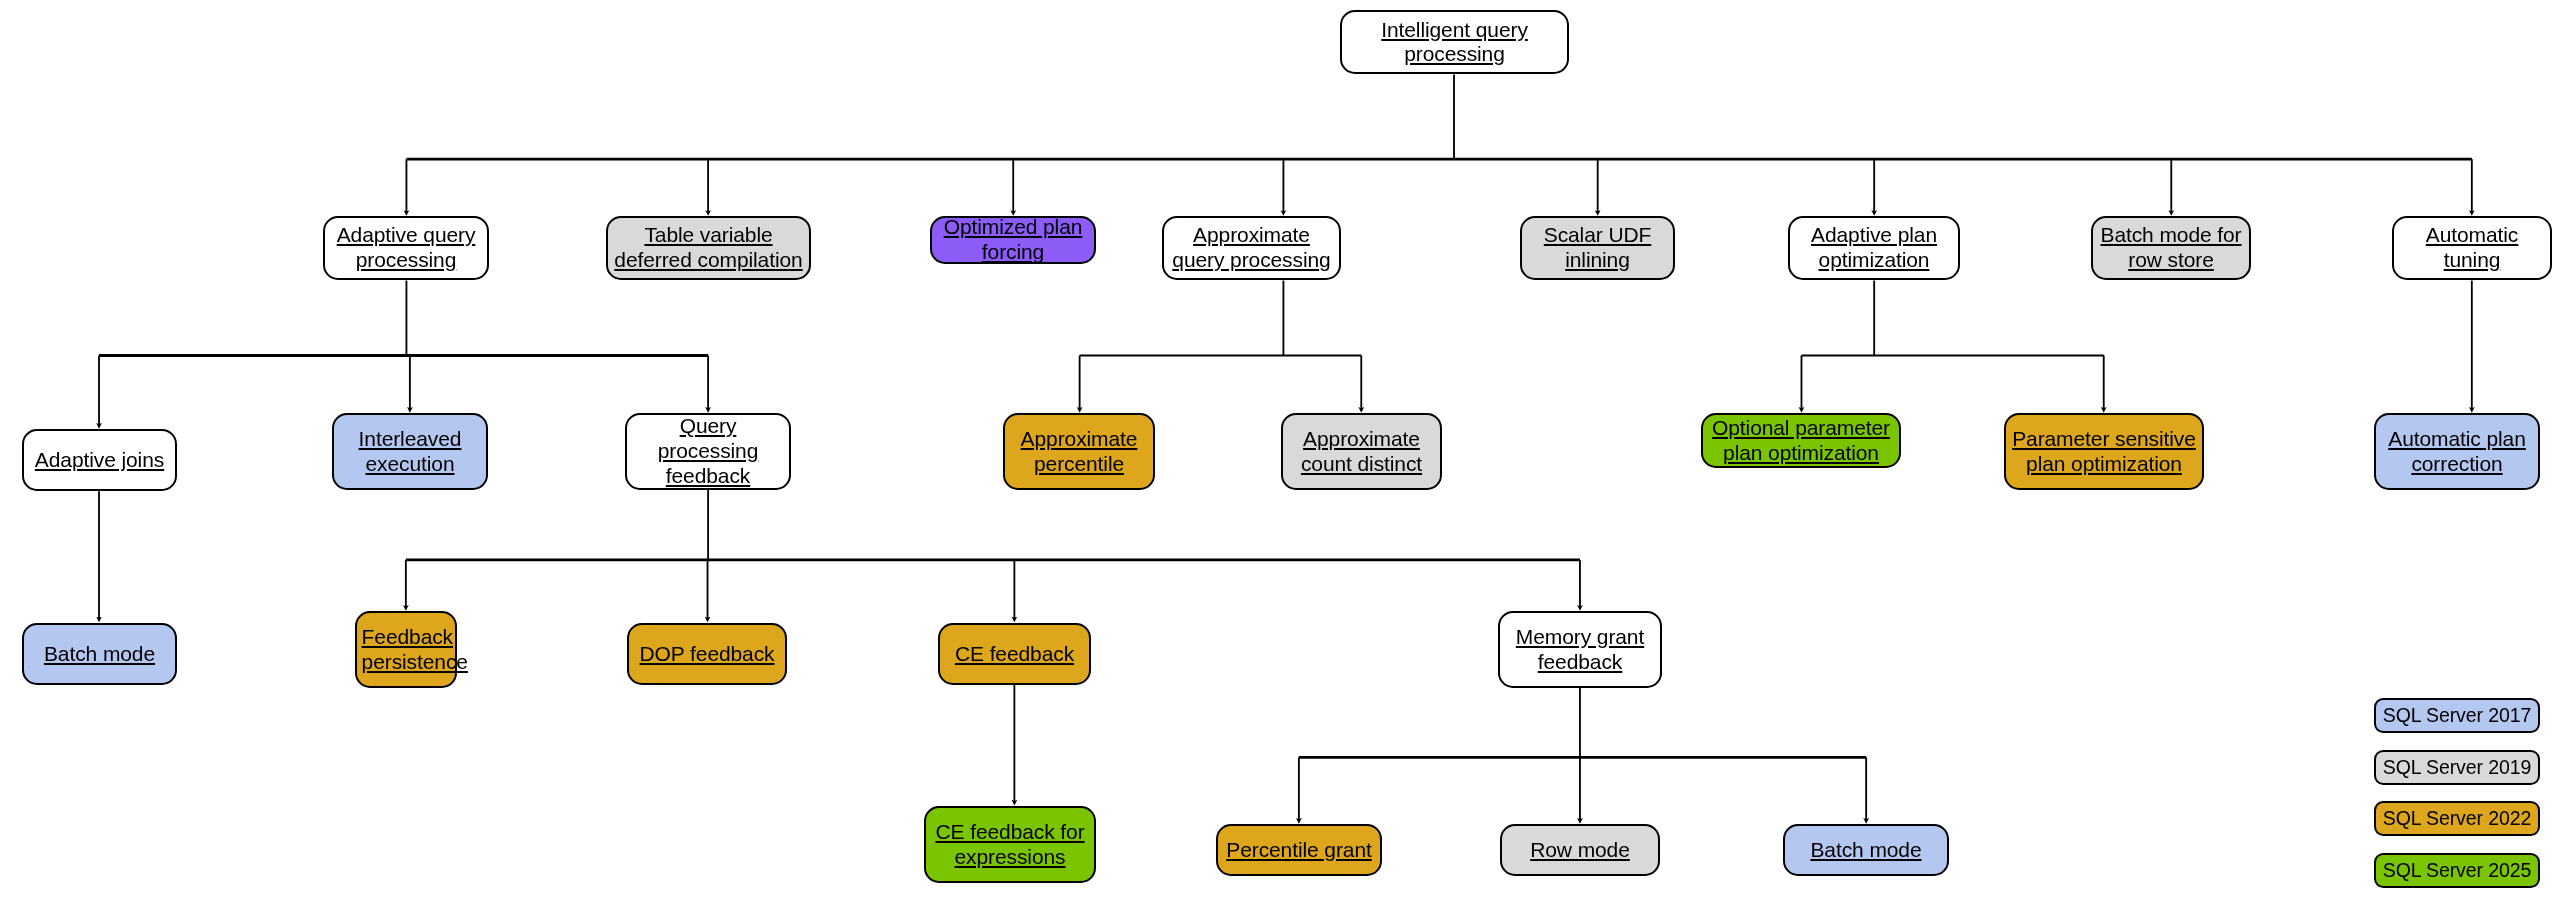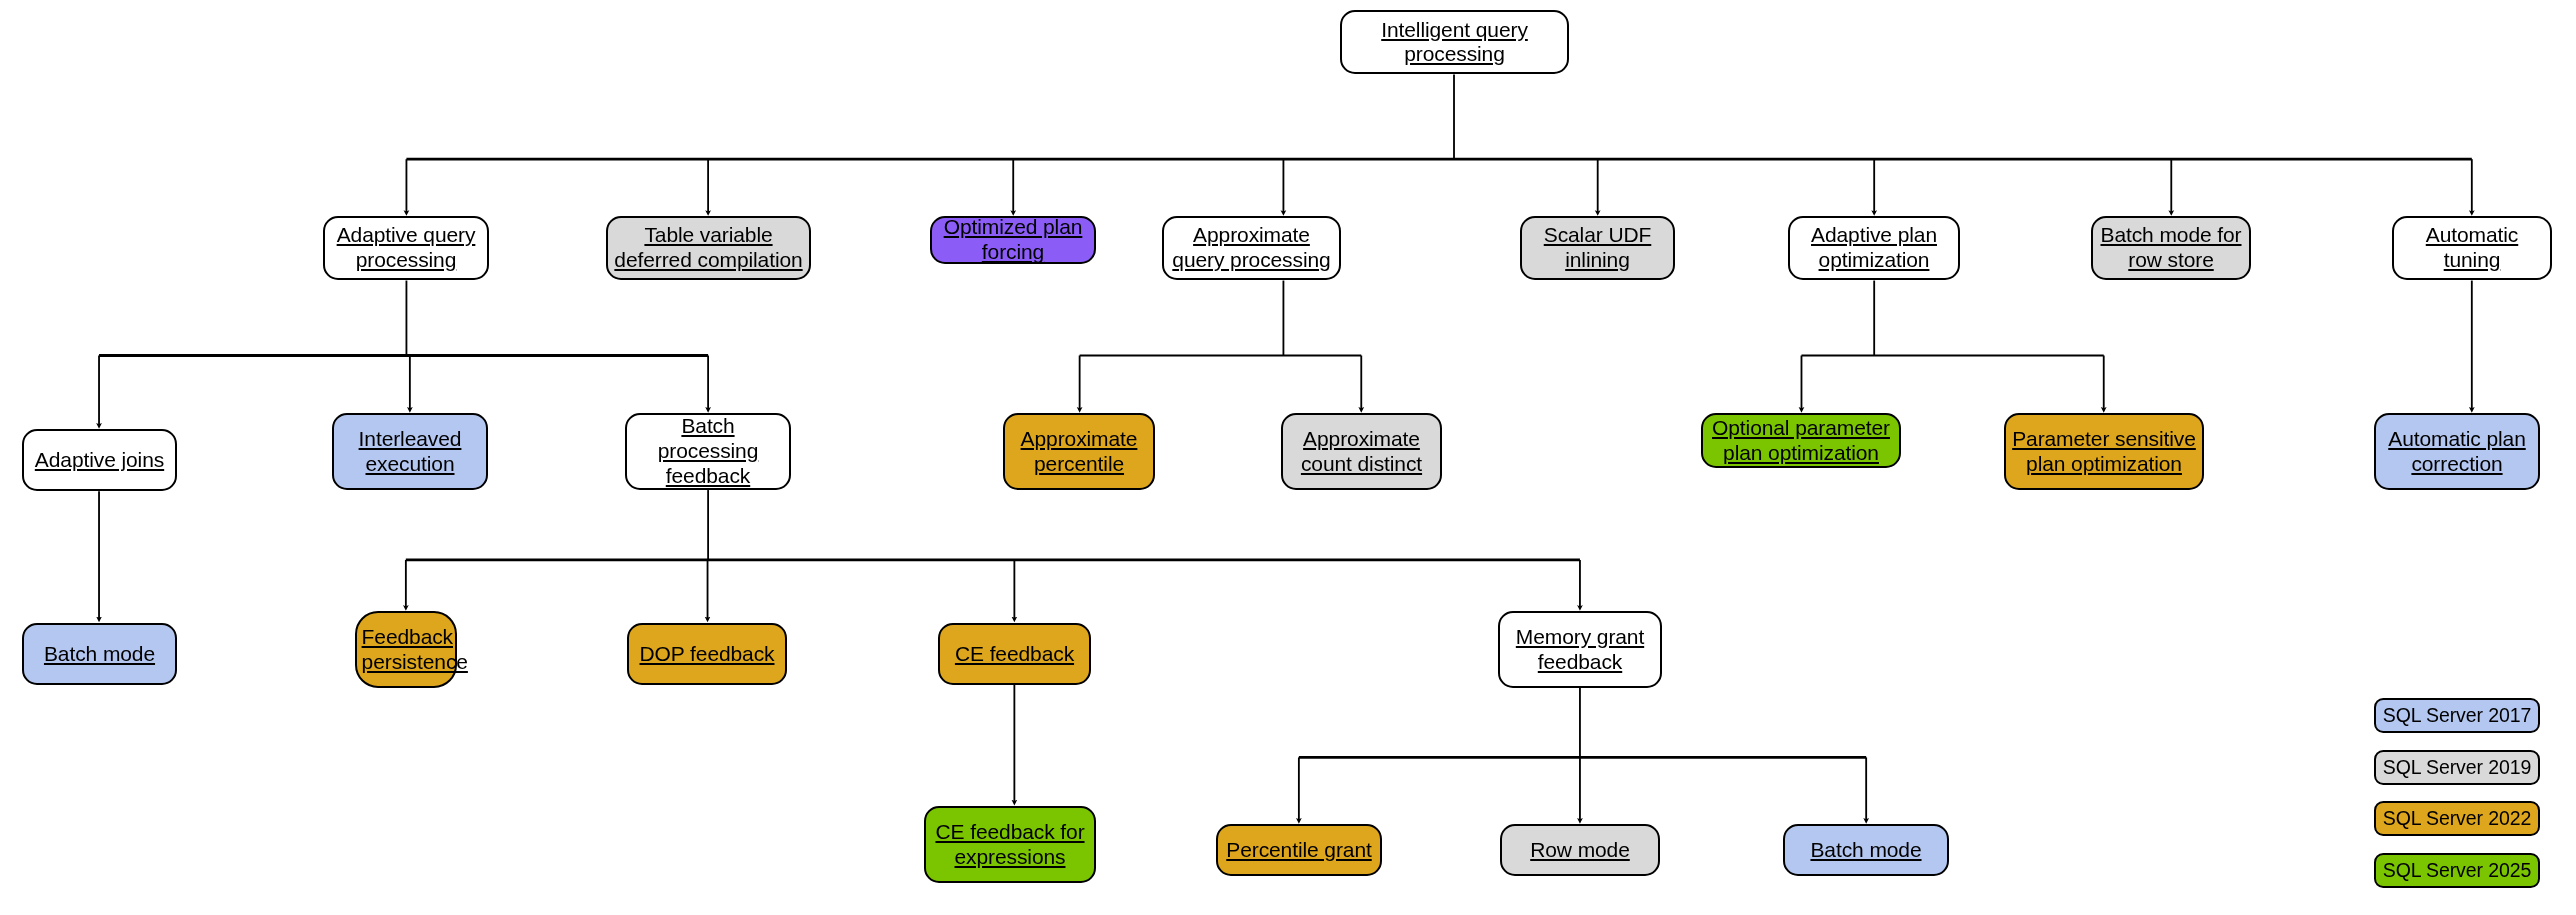--- a/index.html
+++ b/index.html
@@ -118,41 +118,41 @@
       <div class="node" style="left: 2392px; top: 216px; width: 160px; height: 64px; background: rgb(255, 255, 255);">
         <span>Automatic tuning</span>
       </div>
       <div class="node" style="left: 22px; top: 429px; width: 155px; height: 62px; background: rgb(255, 255, 255);">
         <span>Adaptive joins</span>
       </div>
       <div class="node" style="left: 332px; top: 413px; width: 156px; height: 77px; background: rgb(180, 199, 240);">
         <span>Interleaved execution</span>
       </div>
       <div class="node" style="left: 625px; top: 413px; width: 166px; height: 77px; background: rgb(255, 255, 255);">
-        <span>Batch processing feedback</span>
+        <span>Query processing feedback</span>
       </div>
       <div class="node" style="left: 1003px; top: 413px; width: 152px; height: 77px; background: rgb(221, 166, 28);">
         <span>Approximate percentile</span>
       </div>
       <div class="node" style="left: 1281px; top: 413px; width: 161px; height: 77px; background: rgb(217, 217, 217);">
         <span>Approximate count distinct</span>
       </div>
       <div class="node" style="left: 1701px; top: 413px; width: 200px; height: 55px; background: rgb(123, 196, 0);">
         <span>Optional parameter plan optimization</span>
       </div>
       <div class="node" style="left: 2004px; top: 413px; width: 200px; height: 77px; background: rgb(221, 166, 28);">
         <span>Parameter sensitive plan optimization</span>
       </div>
       <div class="node" style="left: 2374px; top: 413px; width: 166px; height: 77px; background: rgb(180, 199, 240);">
         <span>Automatic plan correction</span>
       </div>
       <div class="node" style="left: 22px; top: 623px; width: 155px; height: 62px; background: rgb(180, 199, 240);">
         <span>Batch mode</span>
       </div>
-      <div class="node" style="left: 355px; top: 611px; width: 102px; height: 77px; background: rgb(221, 166, 28); border-radius: 23px;">
+      <div class="node" style="left: 355px; top: 611px; width: 102px; height: 77px; background: rgb(221, 166, 28);">
         <span>Feedback persistence</span>
       </div>
       <div class="node" style="left: 627px; top: 623px; width: 160px; height: 62px; background: rgb(221, 166, 28);">
         <span>DOP feedback</span>
       </div>
       <div class="node" style="left: 938px; top: 623px; width: 153px; height: 62px; background: rgb(221, 166, 28);">
         <span>CE feedback</span>
       </div>
       <div class="node" style="left: 1498px; top: 611px; width: 164px; height: 77px; background: rgb(255, 255, 255);">
         <span>Memory grant feedback</span>

